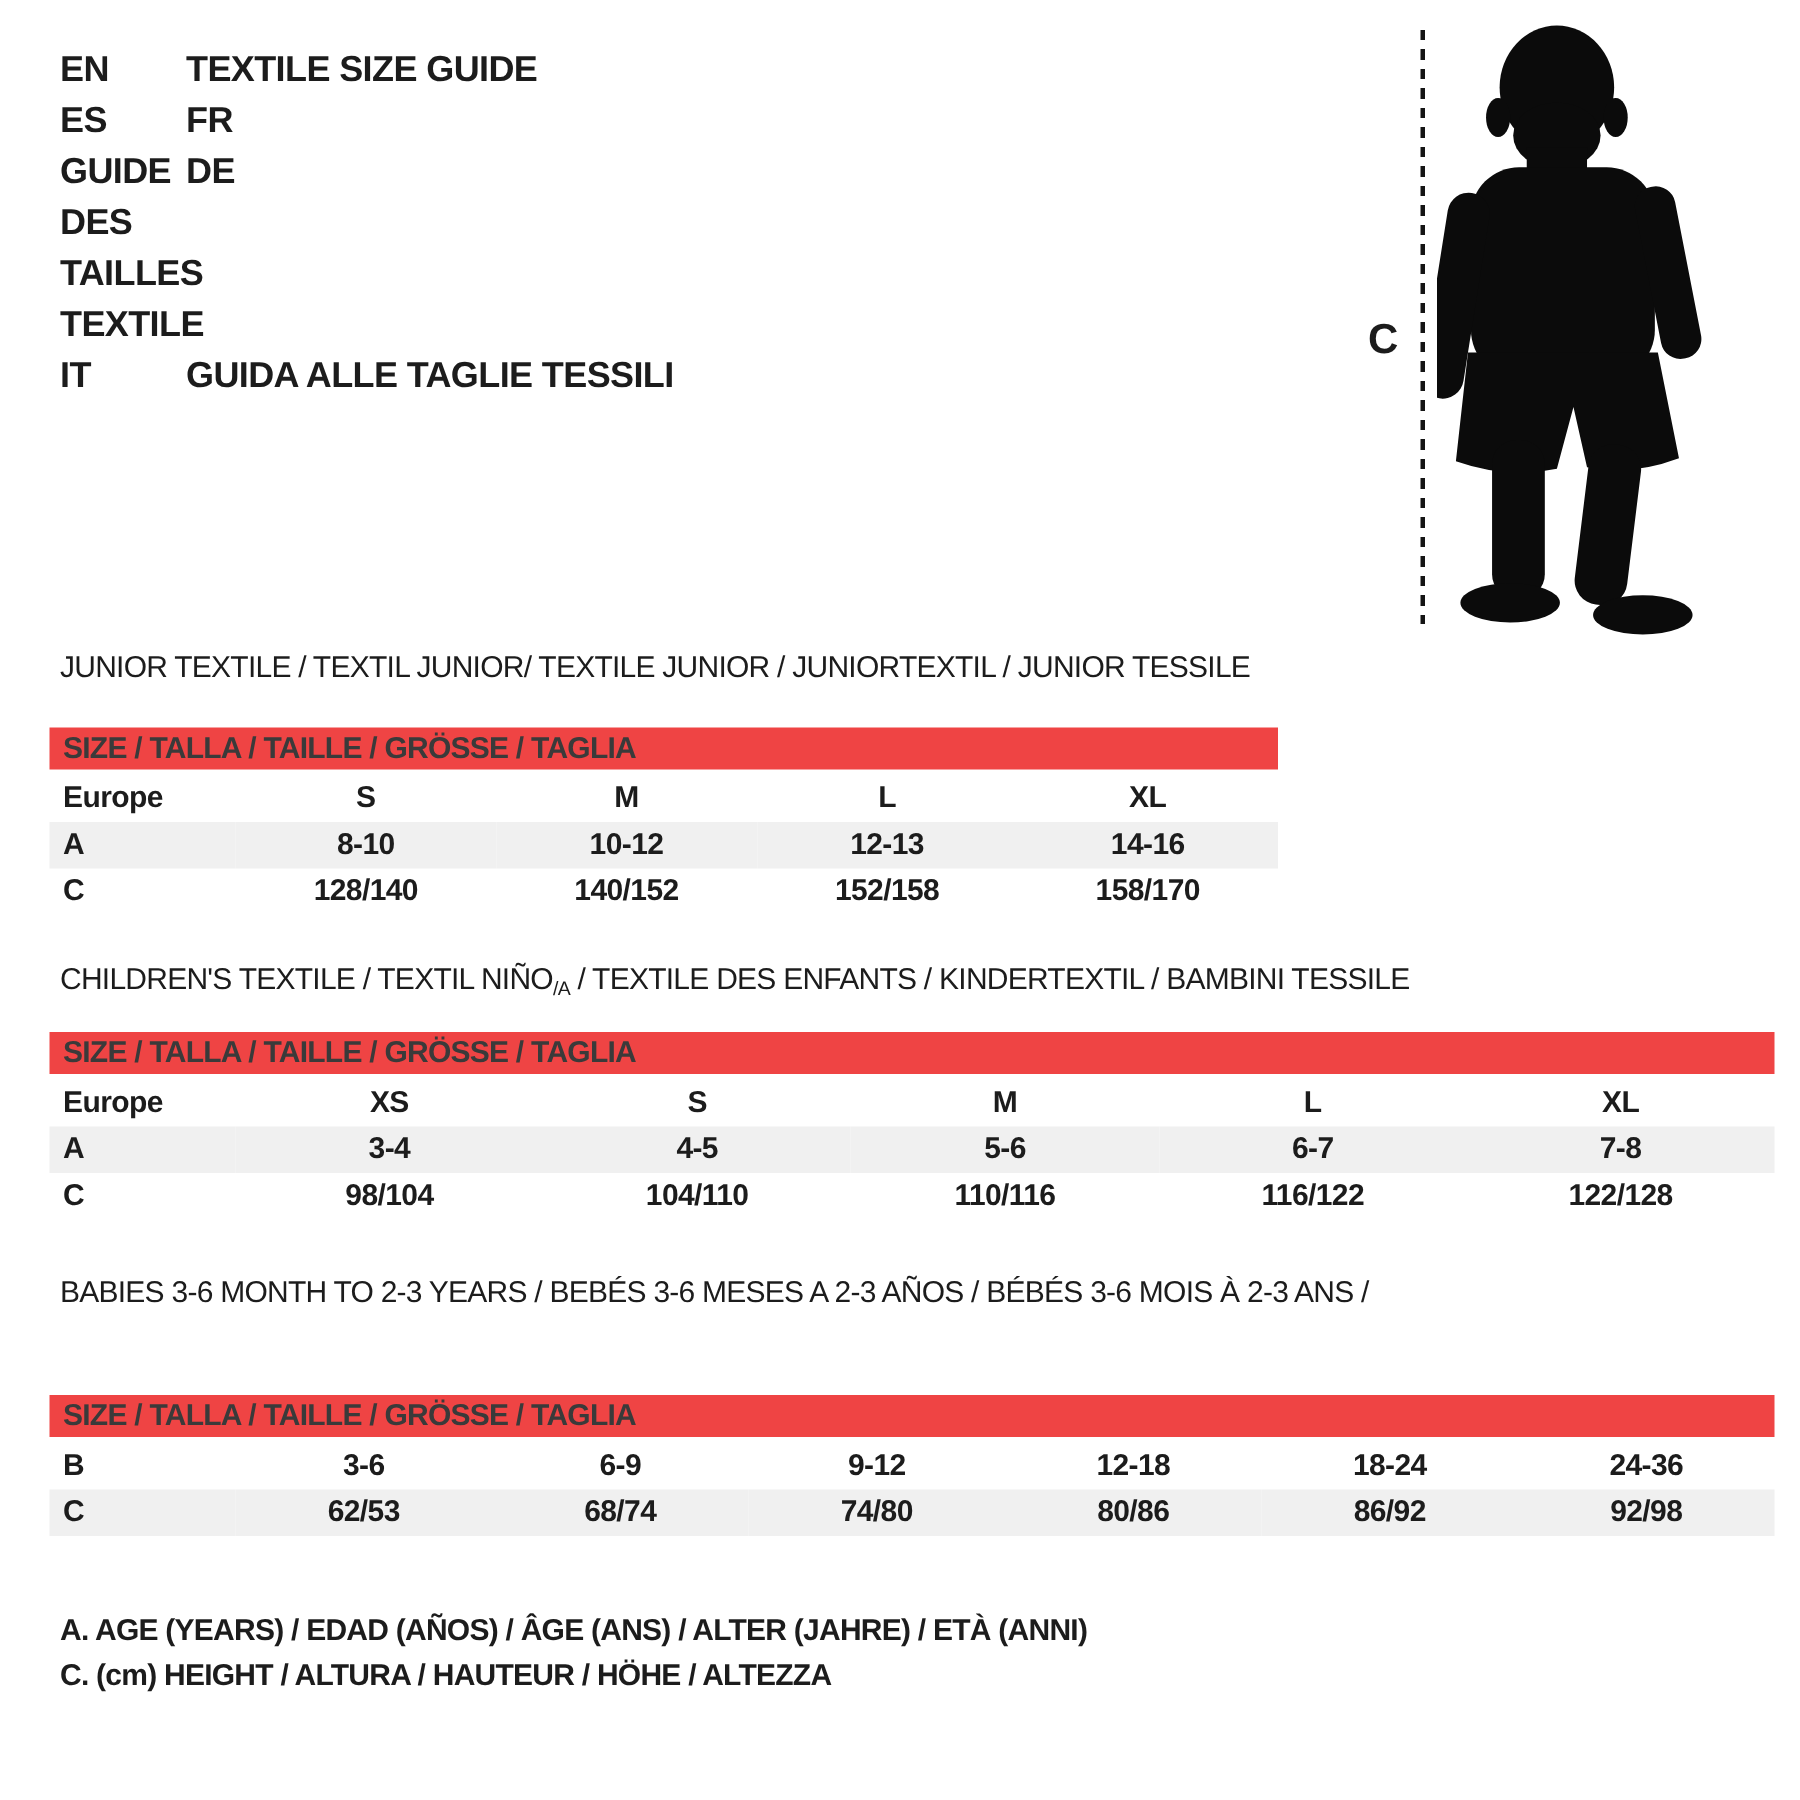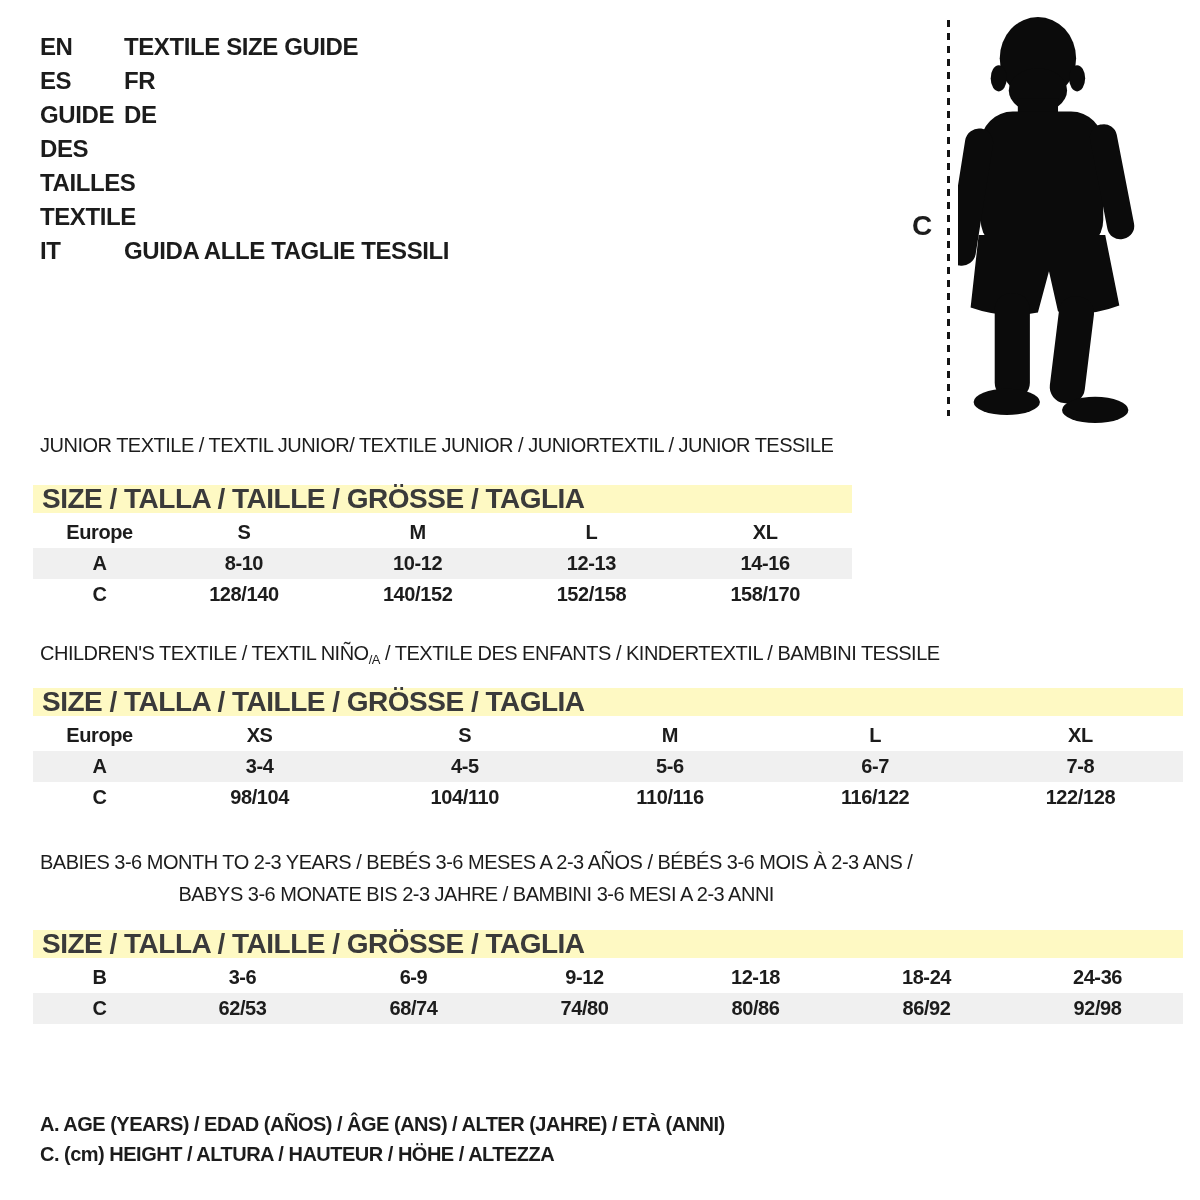--- a/index.html
+++ b/index.html
@@ -23,31 +23,31 @@
   #figure svg{position:absolute;left:58px;top:4px;}
 
   
   .sec-heading{position:absolute;left:40px;font-size:20px;font-weight:400;
     letter-spacing:-0.5px;white-space:nowrap;}
   .sec-heading .subsc{font-size:13px;position:relative;top:4px;}
   #h3{line-height:32px;}
 
   
   .size-table-wrap{position:absolute;left:33px;}
-  .size-bar{height:28px;line-height:28px;background:#fef9c3;color:#3a3a3a;
-    font-size:28px;font-weight:700;letter-spacing:-0.5px;padding-left:9px;margin-bottom:4px;}
+  .size-bar{height:28px;line-height:28px;background:#ef4444;color:#3a3a3a;
+    font-size:20px;font-weight:700;letter-spacing:-0.5px;padding-left:9px;margin-bottom:4px;}
   table.size-table{width:100%;border-collapse:collapse;table-layout:fixed;
     font-size:20px;font-weight:700;letter-spacing:-0.4px;}
   table.size-table td{height:31px;text-align:center;padding:0;}
-  table.size-table td.lbl{width:115px;text-align:center;padding-left:9px;}
+  table.size-table td.lbl{width:115px;text-align:left;padding-left:9px;}
   table.size-table tr.alt td{background:#f0f0f0;}
 
   
   #legend{position:absolute;top:1072px;left:40px;font-size:20px;font-weight:700;
-    letter-spacing:-0.5px;line-height:30px;margin-top:37px;}
+    letter-spacing:-0.5px;line-height:30px;}
 </style>
 </head>
 <body>
 
 <div id="lang-block">
   <span>EN</span>
   <span>TEXTILE SIZE GUIDE</span>
   <span>ES</span>
   <span>FR</span>
   <span>GUIDE DES TAILLES TEXTILE</span>
@@ -138,21 +138,20 @@
       <td>110/116</td>
       <td>116/122</td>
       <td>122/128</td>
     </tr>
   </tbody>
     </table>
 </div>
 
 <div id="h3" class="sec-heading" style="top:846px;text-align:center;">
   <div>BABIES 3-6 MONTH TO 2-3 YEARS / BEBÉS 3-6 MESES A 2-3 AÑOS / BÉBÉS 3-6 MOIS À 2-3 ANS /</div>
-  <div>BABYS 3-6 MONATE BIS 2-3 JAHRE / BAMBINI 3-6 MESI A 2-3 ANNI</div>
 </div>
 <div class="size-table-wrap" style="top:930px;width:1150px;">
   <div class="size-bar">SIZE / TALLA / TAILLE / GRÖSSE / TAGLIA</div>
   <table class="size-table">
     <tbody>
         <tr>
       <td class="lbl">B</td>
       <td>3-6</td>
       <td>6-9</td>
       <td>9-12</td>

